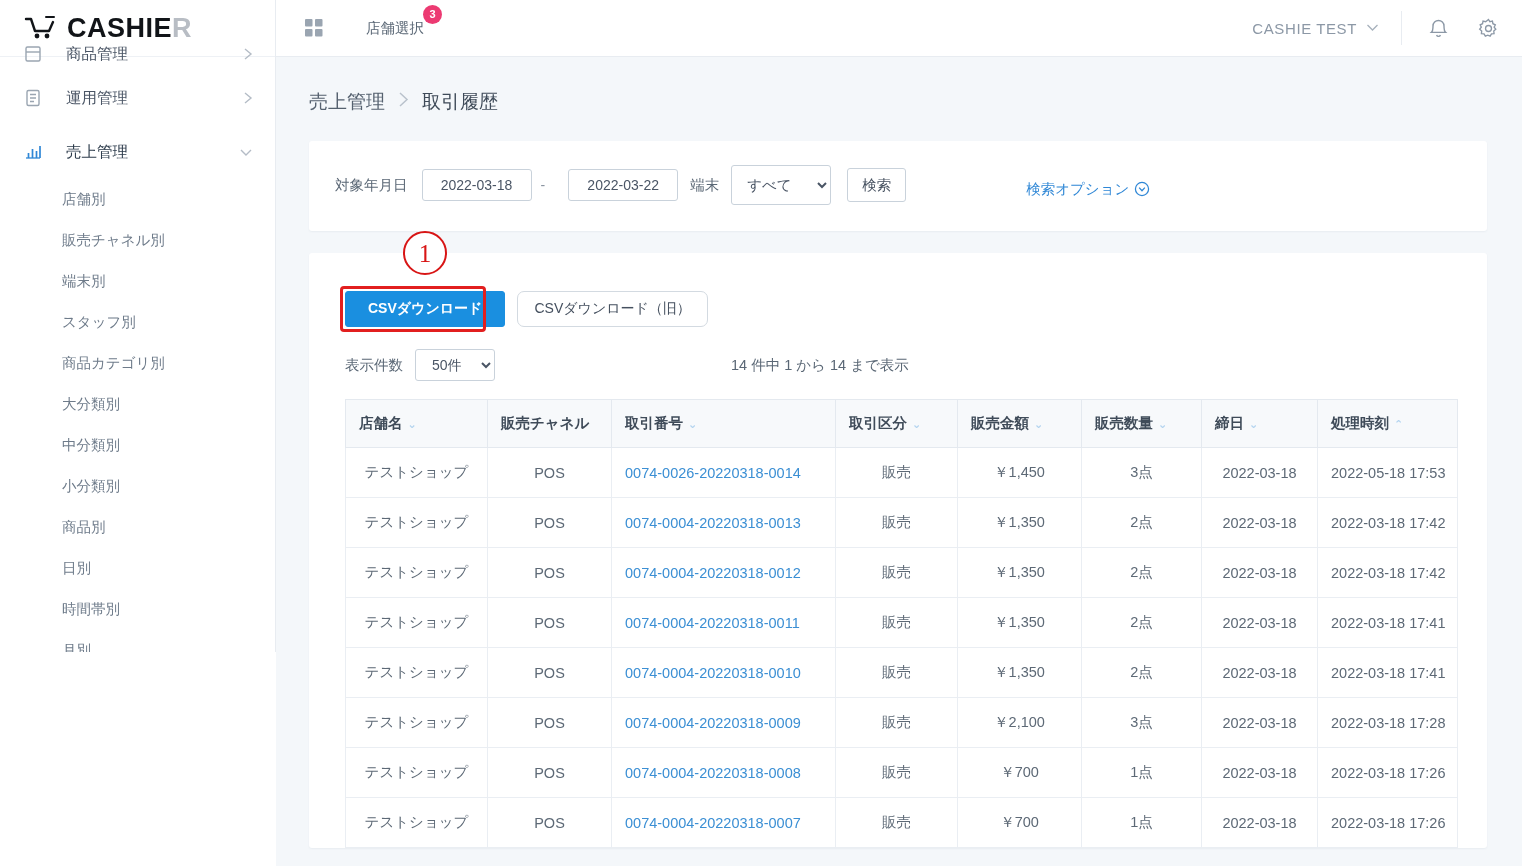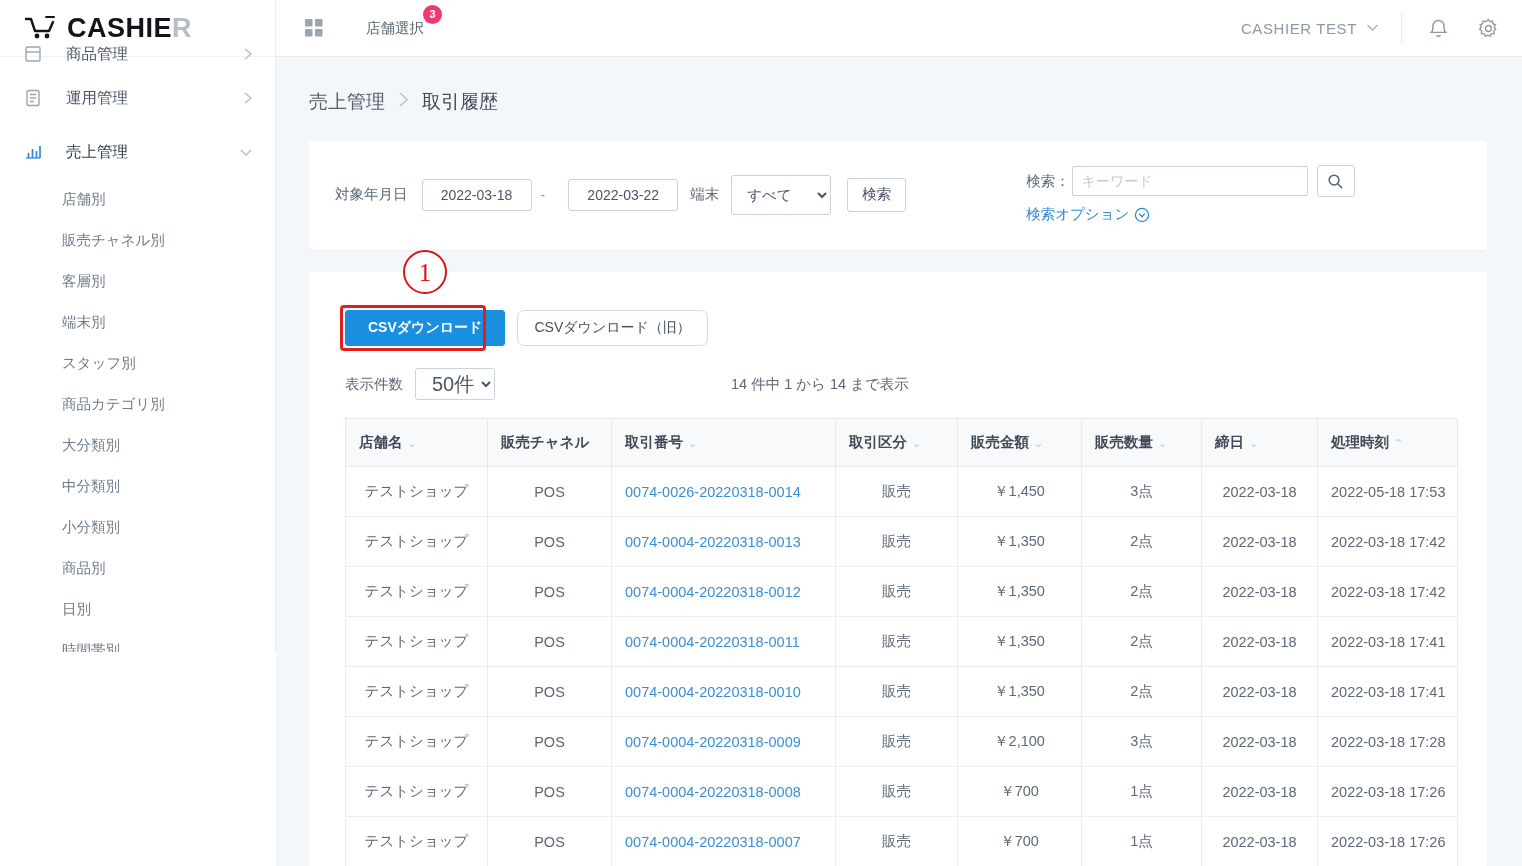--- a/index.html
+++ b/index.html
@@ -230,21 +230,21 @@
     color: #d81515; font-size: 25px; line-height: 1;
     font-family: "Liberation Serif", serif;
     pointer-events: none;
   }
 
   .count-row { display: flex; align-items: center; padding: 22px 0 0 36px; }
   .count-lbl { font-size: 14.5px; color: #5a6775; }
   .count-sel {
     margin-left: 12px; width: 80px; height: 32px;
     border: 1px solid #c9d2db; border-radius: 3px;
-    font-size: 20px; color: #4a5565; padding-left: 12px; background:#fff;
+    font-size: 14px; color: #4a5565; padding-left: 12px; background:#fff;
     font-family: "Liberation Sans", sans-serif;
   }
   .count-info { margin-left: 236px; font-size: 14.5px; color: #5a6775; }
 
   .tbl-wrap { padding: 18px 30px 0 36px; }
   table.tx { width: 1112px; border-collapse: collapse; table-layout: fixed; }
   table.tx th {
     background: #f7f9fb;
     border-top: 1px solid #e4e9ef;
     border-bottom: 1px solid #e4e9ef;
@@ -347,23 +347,20 @@
       </div>
 
       <div class="subnav">
         <div class="subitem">
             <span>店舗別</span>
           </div>
         <div class="subitem">
             <span>販売チャネル別</span>
           </div>
         <div class="subitem">
-            <span>客層別</span>
-          </div>
-        <div class="subitem">
             <span>端末別</span>
           </div>
         <div class="subitem">
             <span>スタッフ別</span>
           </div>
         <div class="subitem">
             <span>商品カテゴリ別</span>
           </div>
         <div class="subitem">
             <span>大分類別</span>
@@ -419,21 +416,21 @@
         <rect x="11" y="1" width="7.5" height="7.5" rx="1" fill="#9aa5b1"></rect>
         <rect x="1" y="11" width="7.5" height="7.5" rx="1" fill="#9aa5b1"></rect>
         <rect x="11" y="11" width="7.5" height="7.5" rx="1" fill="#9aa5b1"></rect>
       </svg>
       <div class="store-select">
         <span>店舗選択</span>
         <span class="badge">3</span>
       </div>
       <div class="topbar-spacer"></div>
       <div class="user-menu">
-        <span>CASHIER TEST</span>
+        <span>CASHIE TEST</span>
         <span class="caret">
           <svg width="13" height="9" viewBox="0 0 13 9" fill="none" stroke="currentColor" stroke-width="1.3">
               <path d="M1.5 2 L6.5 7 L11.5 2"></path>
             </svg>
         </span>
       </div>
       <div class="topbar-icons">
         <svg class="ticon" width="21" height="23" viewBox="0 0 21 23" fill="none" stroke="currentColor" stroke-width="1.4">
           <path d="M5 9 a5.5 5.5 0 0 1 11 0 c0 5 1.6 6.4 1.6 6.4 H3.4 S5 14 5 9 Z"></path>
           <path d="M8.6 18 a2 2 0 0 0 3.8 0"></path>
@@ -463,30 +460,20 @@
           <input class="dinput" type="text" value="2022-03-18" style="">
           <span class="dash">-</span>
           <input class="dinput" type="text" value="2022-03-22" style="">
           <span class="lbl2">端末</span>
           <select class="sel">
             <option>すべて</option>
           </select>
           <button class="btn-search">検索</button>
         </div>
         <div class="sp-right">
-          <div class="kw-row">
-            <span class="kw-lbl">検索：</span>
-            <input class="kw-input" type="text" placeholder="キーワード" style="">
-            <div class="kw-btn">
-              <svg width="17" height="17" viewBox="0 0 18 18" fill="none" stroke="currentColor" stroke-width="1.6">
-                <circle cx="7.5" cy="7.5" r="5.2"></circle>
-                  <path d="M11.4 11.4 L16 16"></path>
-              </svg>
-            </div>
-          </div>
           <div class="opt-link">
             <span>検索オプション</span>
             <svg width="16" height="16" viewBox="0 0 18 18" fill="none" stroke="currentColor" stroke-width="1.4">
               <circle cx="9" cy="9" r="7.4"></circle>
                 <path d="M5.8 7.4 L9 11 L12.2 7.4"></path>
             </svg>
           </div>
         </div>
       </section>
 

